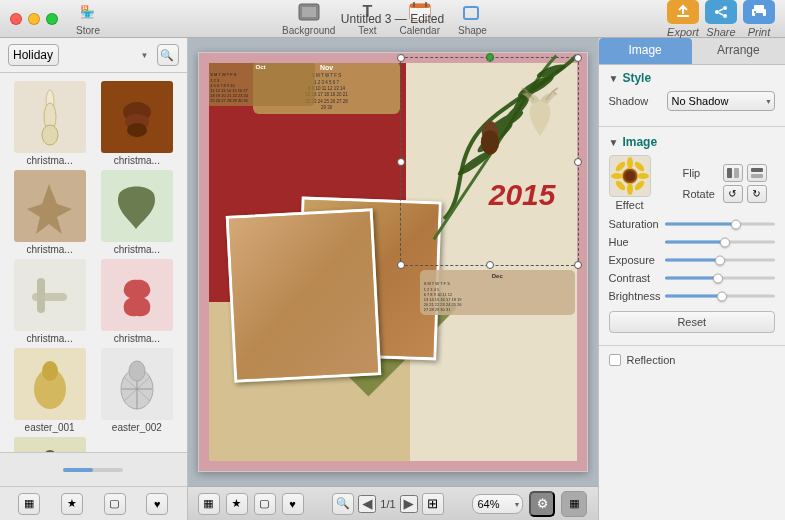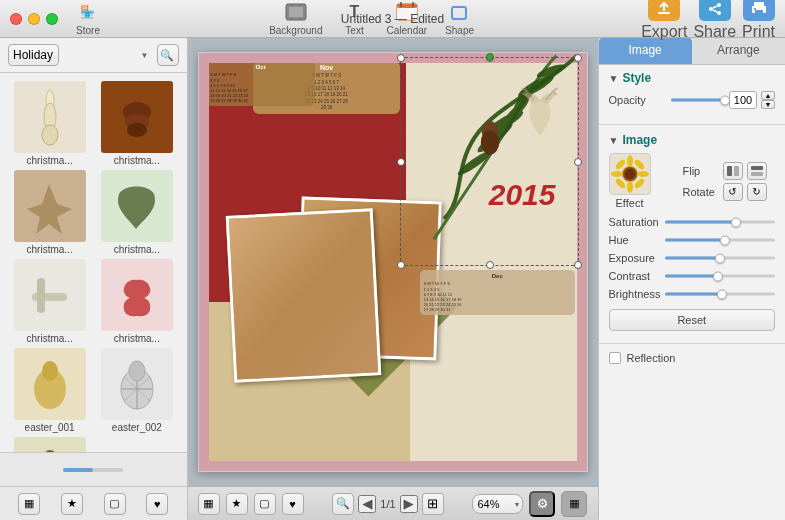--- a/index.html
+++ b/index.html
@@ -16,21 +16,21 @@
     .titlebar-tools { display: flex; gap: 18px; align-items: center; }
     .tool-item { display: flex; flex-direction: column; align-items: center; gap: 2px; cursor: pointer; }
     .tool-item .tool-icon { width: 28px; height: 22px; display: flex; align-items: center; justify-content: center; }
     .tool-item .tool-label { font-size: 10px; color: #555; }
     .titlebar-right { display: flex; gap: 6px; }
     .action-btn { display: flex; flex-direction: column; align-items: center; gap: 2px; cursor: pointer; background: none; border: none; }
     .action-btn .ab-icon { width: 32px; height: 24px; border-radius: 5px; display: flex; align-items: center; justify-content: center; font-size: 14px; }
     .action-btn.export .ab-icon { background: #e8a030; color: white; }
     .action-btn.share .ab-icon { background: #4a9fd4; color: white; }
     .action-btn.print .ab-icon { background: #5a9adc; color: white; }
-    .action-btn .ab-label { font-size: 16px; color: #555; }
+    .action-btn .ab-label { font-size: 11px; color: #555; font-style: italic; }
 
     
     .main-layout { display: flex; height: 482px; }
 
     
     .sidebar { width: 188px; background: #f0f0f0; border-right: 1px solid #c0c0c0; display: flex; flex-direction: column; }
     .sidebar-header { padding: 6px 8px; border-bottom: 1px solid #c8c8c8; display: flex; gap: 4px; align-items: center; }
     .sidebar-select { flex: 1; height: 22px; border-radius: 4px; border: 1px solid #aaa; background: linear-gradient(to bottom, #f8f8f8, #e8e8e8); padding: 0 4px; font-size: 12px; appearance: none; -webkit-appearance: none; }
     .select-wrapper { flex: 1; position: relative; }
     .select-arrow { position: absolute; right: 4px; top: 50%; transform: translateY(-50%); font-size: 8px; color: #666; pointer-events: none; }
@@ -459,35 +459,32 @@
       <div class="panel-tab active">Image</div>
       <div class="panel-tab inactive">Arrange</div>
     </div>
 
     <div class="panel-section">
       <div class="section-header">
         <span class="section-toggle">▼</span>
         <span class="section-title">Style</span>
       </div>
 
-
-      <div class="opacity-row">
-        <span class="prop-label">Opacity</span>
-        <div class="opacity-slider-container">
-          <div class="slider-track">
-            <div class="slider-fill" style="width:100%;"></div>
-            <div class="slider-thumb" style="left:calc(100% - 5px);"></div>
-          </div>
-        </div>
-        <input class="opacity-value" type="text" value="100" style="">
-        <div class="stepper">
-          <button class="stepper-btn">▲</button>
-          <button class="stepper-btn">▼</button>
-        </div>
-      </div>
+      <div class="prop-row">
+        <span class="prop-label">Shadow</span>
+        <div class="prop-select-wrap">
+          <select class="prop-select">
+            <option>No Shadow</option>
+            <option>Drop Shadow</option>
+            <option>Contact Shadow</option>
+          </select>
+          <span class="prop-select-arrow">▼</span>
+        </div>
+      </div>
+
     </div>
 
     <div class="divider"></div>
 
     <div class="image-section">
       <div class="section-header">
         <span class="section-toggle">▼</span>
         <span class="section-title">Image</span>
       </div>
 

